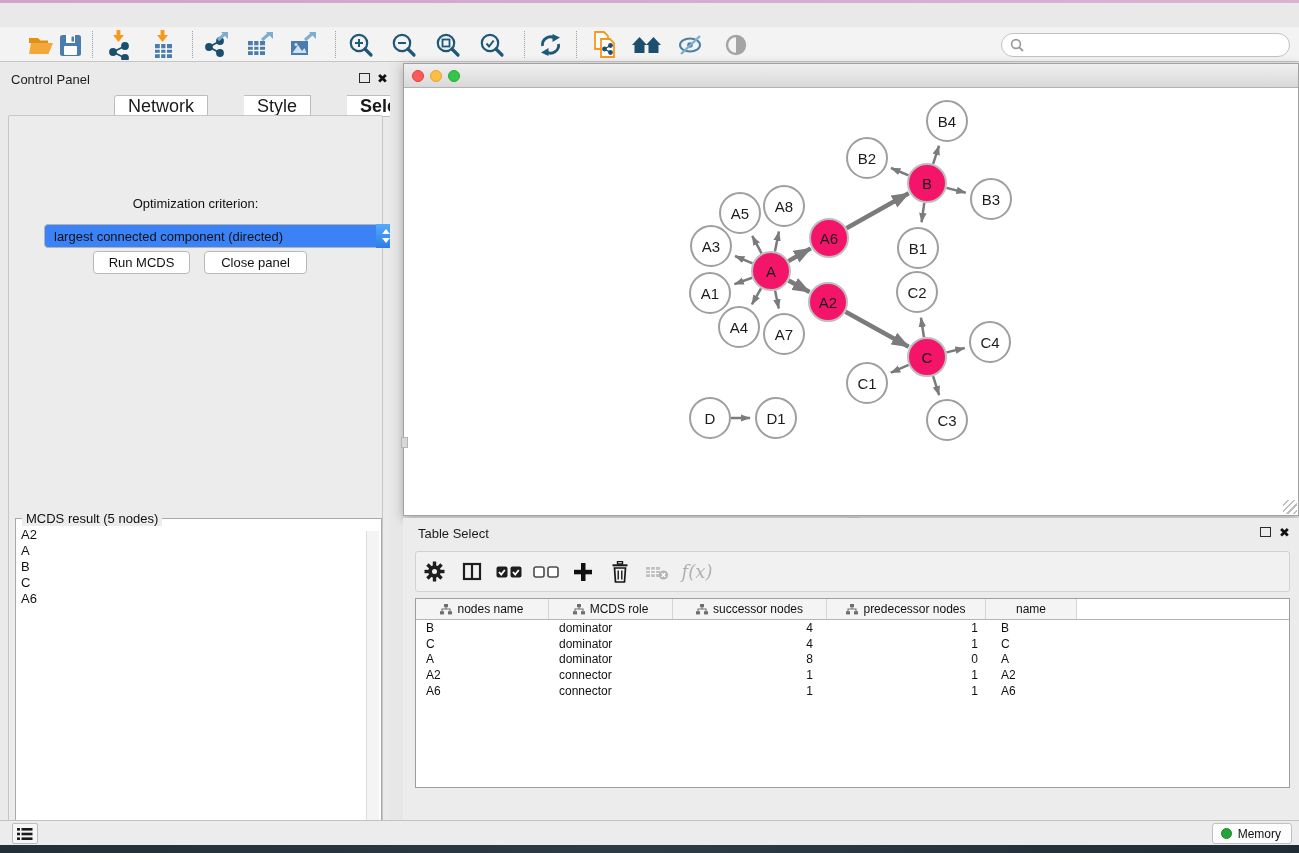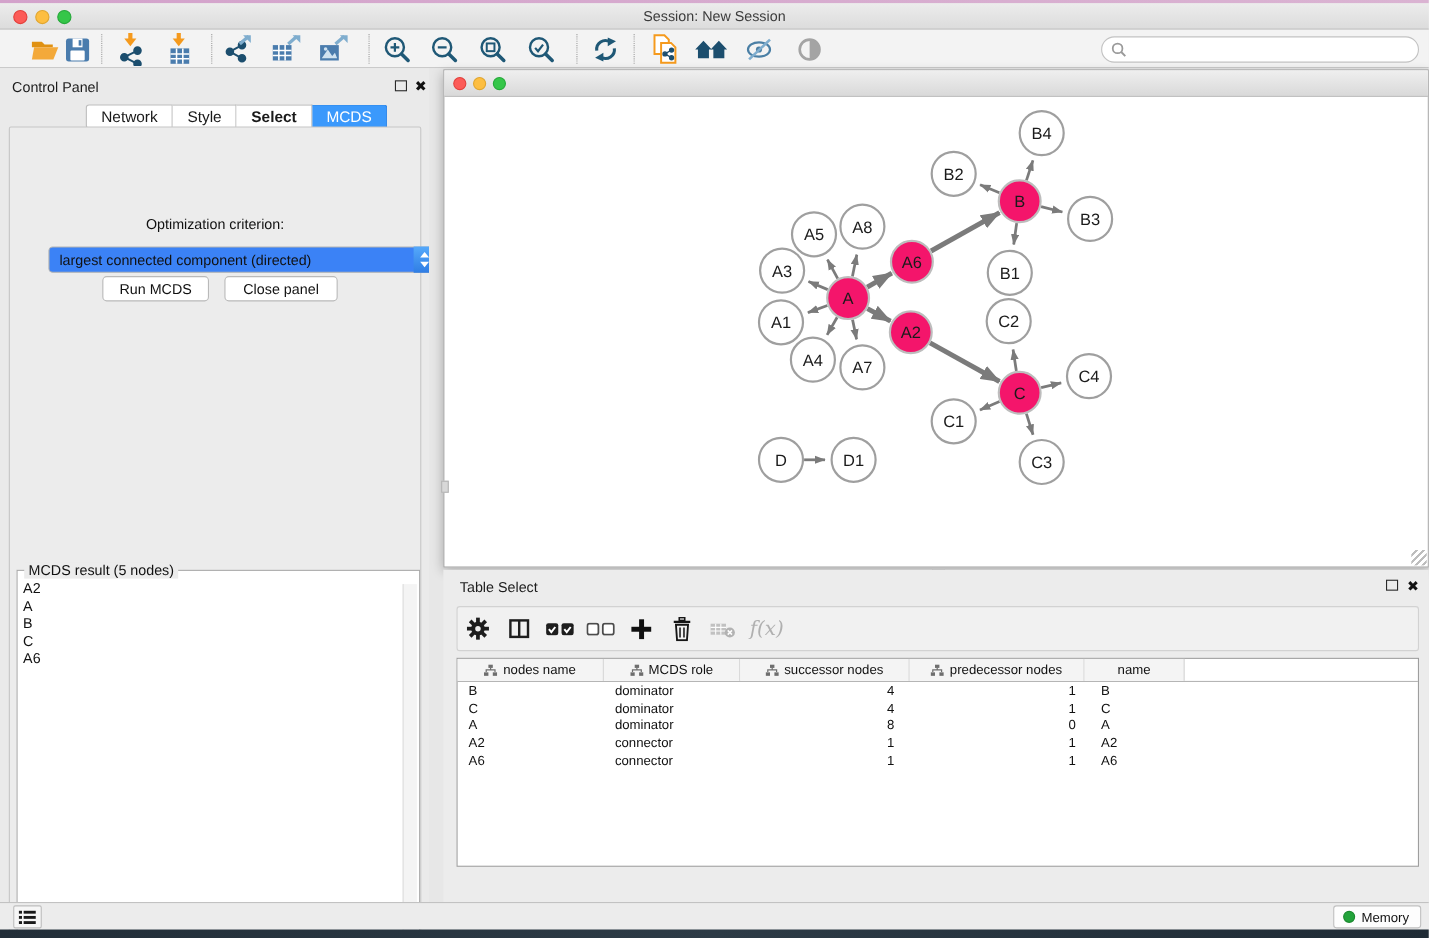--- a/index.html
+++ b/index.html
@@ -24,21 +24,21 @@
   .tsep { position:absolute; top:4px; height:27px; border-left:1px dotted #9f9f9f; }
   .searchbox { position:absolute; left:1001px; top:6px; width:289px; height:24px; background:#fff; border:1px solid #c2c2c2; border-radius:12px; display:flex; align-items:center; padding-left:8px; }
   .searchbox input { border:none; outline:none; flex:1; font-size:12px; background:transparent; margin-left:5px; }
 
   
   .control-panel { position:absolute; left:0; top:62px; width:390px; height:758px; background:#eaeaea; }
   .cp-title { position:absolute; left:11px; top:10px; font-size:13px; color:#1c1c1c; }
   .float-glyph { position:absolute; width:11px; height:10px; border:1.6px solid #2a2a2a; background:transparent; }
   .close-glyph { position:absolute; font-size:13px; font-weight:bold; color:#111; line-height:10px; }
   .cp-tabs { position:absolute; left:78px; top:33px; display:flex; }
-  .cp-tab { height:22px; padding:0 13px; background:#fff; border:1px solid #bdbdbd; border-left:none; font-size:14px; font-weight:bold; color:#1a1a1a; display:flex; align-items:center; }
+  .cp-tab { height:22px; padding:0 13px; background:#fff; border:1px solid #bdbdbd; border-left:none; font-size:18px; font-weight:bold; color:#1a1a1a; display:flex; align-items:center;margin-left:36px; }
   .cp-tab:first-child { border-left:1px solid #bdbdbd; border-radius:3px 0 0 3px; }
   .cp-tab:last-child { border-radius:0 3px 3px 0; }
   .cp-tab.active { background:#3b99fc; border-color:#2f86e8; color:#fff; }
   .cp-content { position:absolute; left:8px; top:53px; width:375px; height:749px; background:#ececec; border:1px solid #c6c6c6; border-radius:2px; }
   .opt-label { position:absolute; left:0; width:100%; top:80px; text-align:center; font-size:13px; color:#111; }
   .criterion { position:absolute; left:35px; top:108px; width:353px; height:24px; background:#3b82f6; border:1px solid #b3b3b3; border-radius:4px; display:flex; align-items:center; }
   .criterion .val { flex:1; font-size:13px; padding-left:9px; color:#111; white-space:nowrap; overflow:hidden; }
   .criterion .stepper { width:21px; height:24px; margin:-1px -1px -1px 0; background:linear-gradient(#55a9fb,#2f7de4); border-radius:0 4px 4px 0; position:relative; }
   .criterion .stepper::before { content:""; position:absolute; left:6px; top:5px; border-left:4.5px solid transparent; border-right:4.5px solid transparent; border-bottom:5px solid #fff; }
   .criterion .stepper::after { content:""; position:absolute; left:6px; bottom:5px; border-left:4.5px solid transparent; border-right:4.5px solid transparent; border-top:5px solid #fff; }
@@ -89,26 +89,20 @@
   .list-btn { position:absolute; left:12px; top:2px; width:26px; height:21px; background:#f6f6f6; border:1px solid #bdbdbd; border-radius:2px; display:flex; align-items:center; justify-content:center; }
   .memory-btn { position:absolute; right:7px; top:2px; height:21px; padding:0 10px 0 8px; background:#fdfdfd; border:1px solid #c0c0c0; border-radius:3px; display:flex; align-items:center; gap:6px; font-size:12px; color:#111; }
   .memory-dot { width:11px; height:11px; border-radius:50%; background:#23a33b; border:1px solid #1b8a2f; }
 </style>
 </head>
 <body>
 
 <div class="screen">
   <div class="desktop-top"></div>
 
-  <div class="titlebar">
-    <div class="tl red" style="left:12px"></div>
-    <div class="tl yellow" style="left:32px"></div>
-    <div class="tl green" style="left:52px"></div>
-    <div class="title">Session: New Session</div>
-  </div>
 
   <div class="toolbar">
     <div class="tbtn" style="left:21px">
       <svg width="27" height="22" viewBox="0 0 27 22">
         <path d="M2 4 h9 l2.5 2.5 H21 V9 H2 z" fill="#e09112"></path>
         <path d="M4 9 h22 l-4.5 11 H2 z" fill="#f3a93a"></path>
       </svg>
     </div>
     <div class="tbtn" style="left:51px">
       <svg width="23" height="23" viewBox="0 0 23 23">

